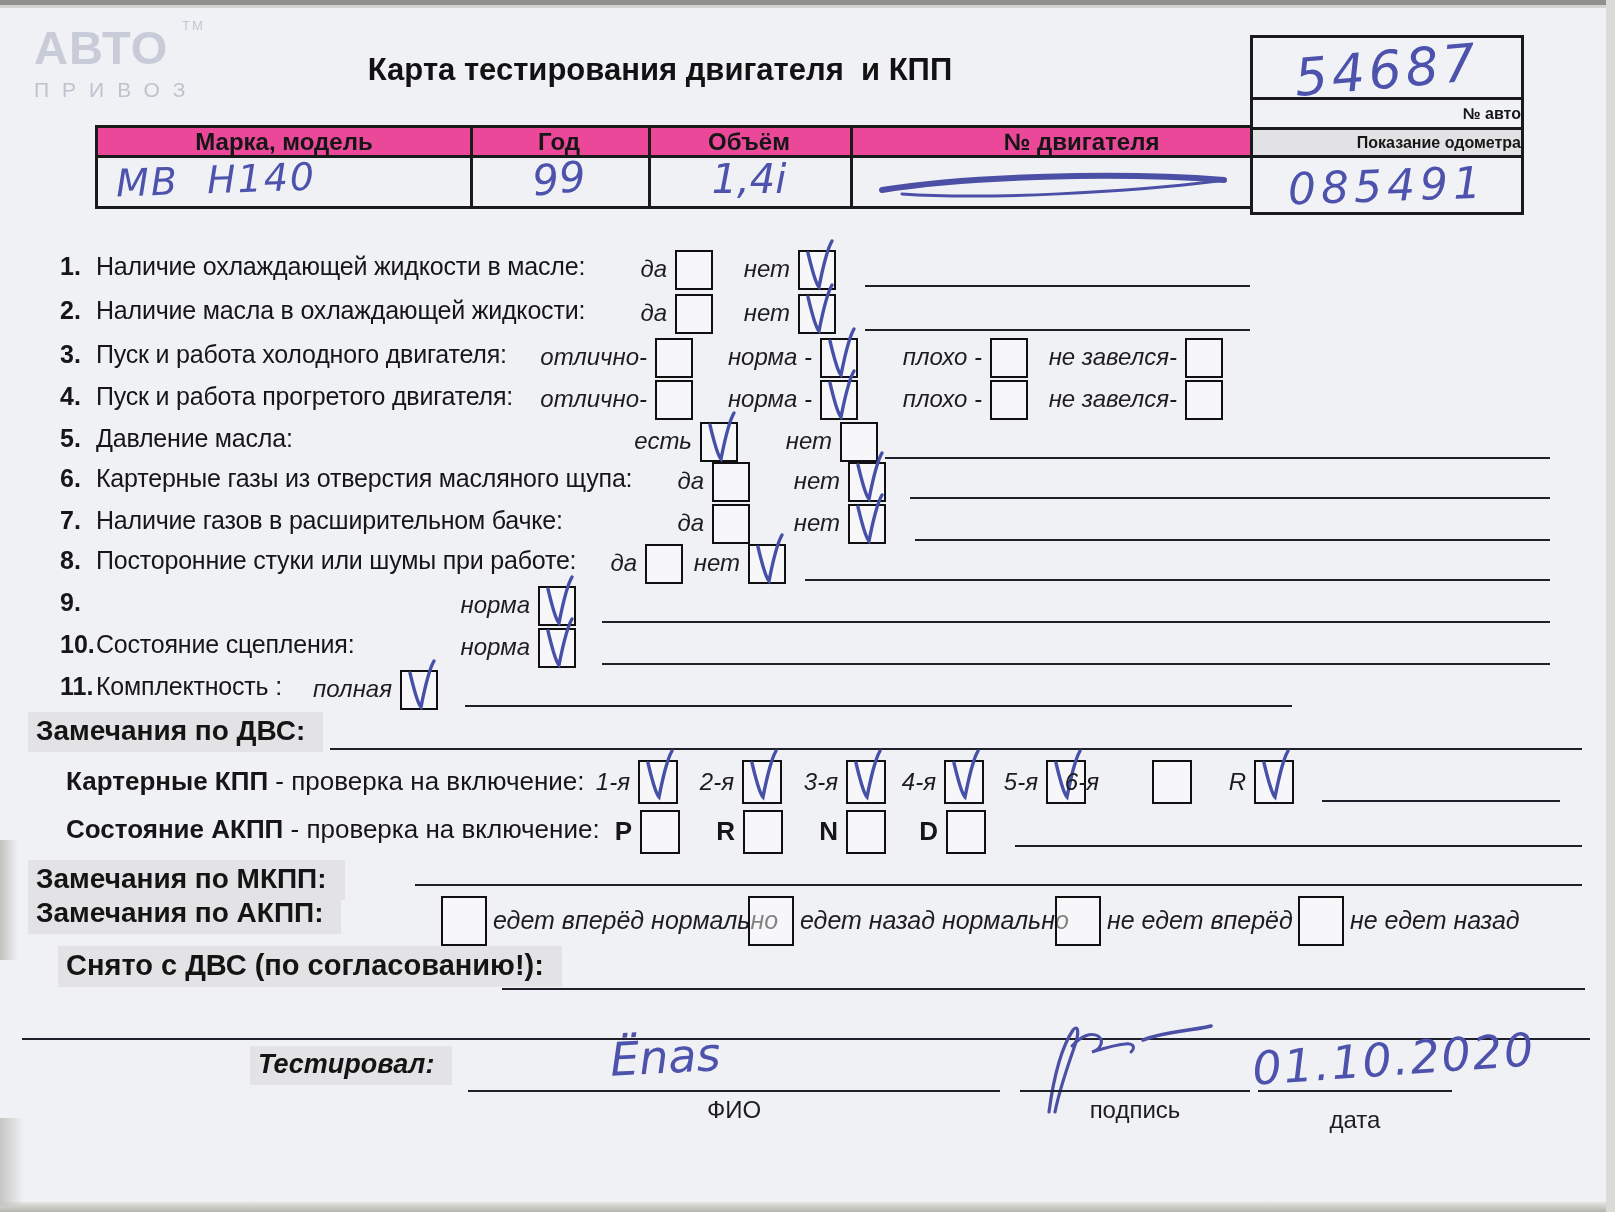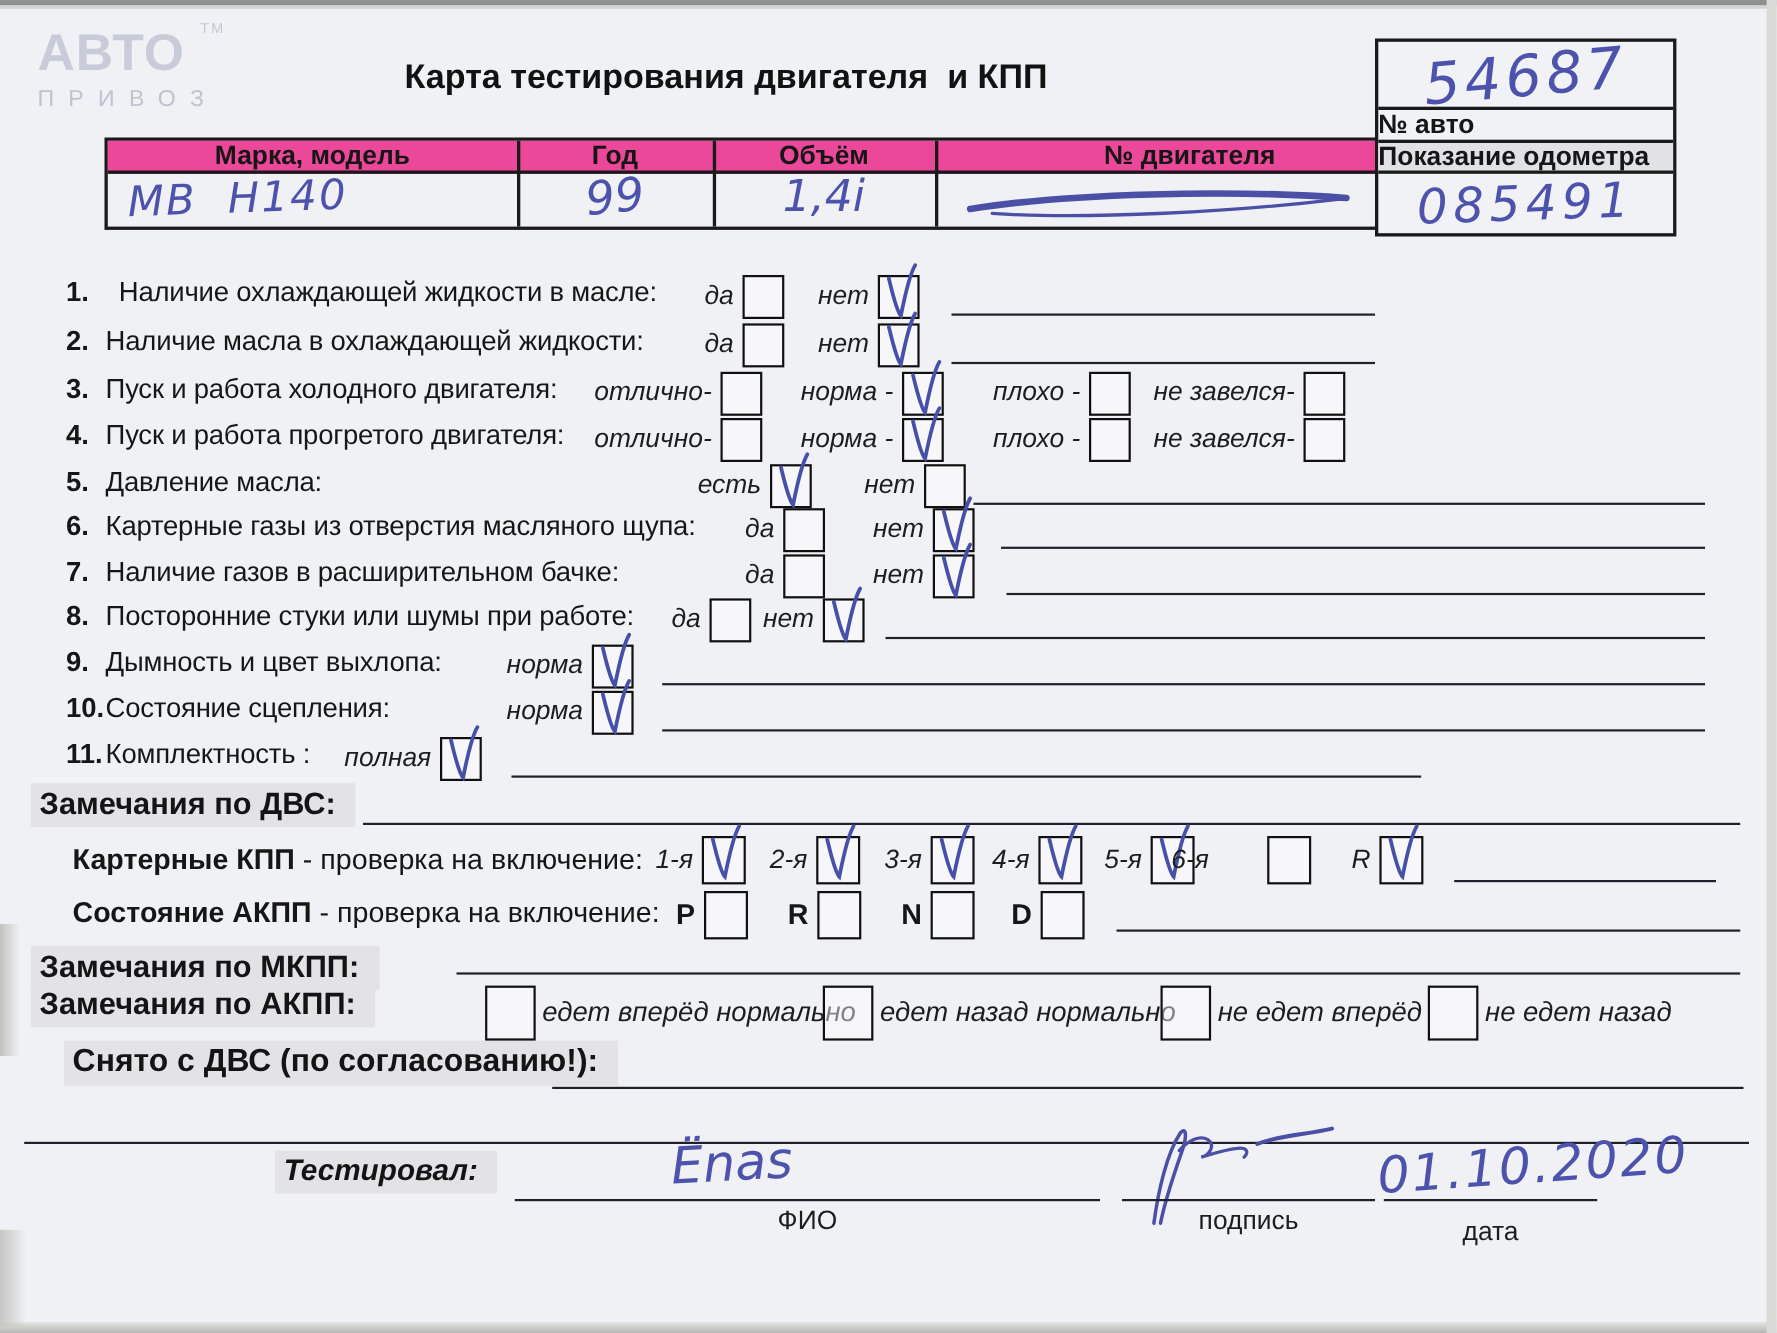--- a/index.html
+++ b/index.html
@@ -25,21 +25,21 @@
   .title{position:absolute;left:300px;top:52px;width:720px;text-align:center;
          font-weight:bold;font-size:31px;white-space:pre;color:#121212;}
   
   .vtable{position:absolute;left:95px;top:125px;width:1155px;height:78px;border:3px solid #1a1a1a;}
   .vhead{position:absolute;left:0;top:0;width:100%;height:27px;background:#ec4899;border-bottom:3px solid #1a1a1a;}
   .vcell{position:absolute;top:0;height:27px;line-height:27px;text-align:center;font-weight:bold;font-size:24px;}
   .vsep{position:absolute;top:0;width:3px;height:78px;background:#1a1a1a;}
   
   .idbox{position:absolute;left:1250px;top:35px;width:268px;border:3px solid #1a1a1a;background:#f1f2f5;}
   .idrow{position:relative;width:100%;}
-  .idlab{height:27px;line-height:27px;text-align:left;font-weight:bold;font-size:24px;border-top:3px solid #1a1a1a;}
+  .idlab{height:27px;line-height:27px;text-align:right;font-weight:bold;font-size:16px;border-top:3px solid #1a1a1a;padding-left:24px;}
   .idlab.shade{height:25px;line-height:25px;background:#e2e2e5;}
   
   .hw{position:absolute;color:#4d52ac;font-family:"DejaVu Sans",sans-serif;font-style:italic;white-space:pre;}
   
   .num{position:absolute;font-weight:bold;font-size:25px;}
   .ilabel{position:absolute;font-size:25px;letter-spacing:-0.2px;}
   .optlab{position:absolute;font-style:italic;font-size:24px;color:#1d1d1d;text-align:right;white-space:nowrap;}
   .glab{position:absolute;font-weight:bold;font-size:26px;text-align:right;white-space:nowrap;}
   .cbox{position:absolute;width:34px;height:36px;border:2.6px solid #101010;background:rgba(255,255,255,.45);}
   .cbox.big{width:36px;height:40px;}
@@ -137,21 +137,21 @@
   </svg>
   <div class="ln" style="left:1020px;top:1090px;width:230px;"></div>
   <div class="cap" style="left:1060px;top:1096px;">подпись</div>
 
   <div class="ln" style="left:1258px;top:1090px;width:194px;"></div>
   <div class="cap" style="left:1280px;top:1096px;margin-top:10px;">дата</div>
   <div class="hw" style="left:1252px;top:1032px;font-size:46px;letter-spacing:2px;transform:rotate(-4deg);">01.10.2020</div>
 
   <div class="specks"></div>
 <div class="num" style="left:60px;top:252px;">1.</div>
-    <div class="ilabel" style="left:108px;top:252px;">Наличие охлаждающей жидкости в масле:</div>
+    <div class="ilabel" style="left:96px;top:252px;">Наличие охлаждающей жидкости в масле:</div>
     <div class="optlab" style="left:435px;top:255px;width:232px;">да</div>
     <div class="cbox" style="left:675px;top:250px;"></div>
     <div class="optlab" style="left:558px;top:255px;width:232px;">нет</div>
     <div class="cbox" style="left:798px;top:250px;">
       <svg width="36" height="56" viewBox="0 0 36 56">
         <path d="M7 14 C10 26 14 44 18 48 C20 38 25 12 31 2" fill="none" stroke="#4650a8" stroke-width="3.4" stroke-linecap="round"></path>
       </svg>
     </div>
     <div class="ln" style="left:865px;top:285px;width:385px;"></div>
     <div class="num" style="left:60px;top:296px;">2.</div>
@@ -231,21 +231,20 @@
     <div class="optlab" style="left:405px;top:549px;width:232px;">да</div>
     <div class="cbox" style="left:645px;top:544px;"></div>
     <div class="optlab" style="left:508px;top:549px;width:232px;">нет</div>
     <div class="cbox" style="left:748px;top:544px;">
       <svg width="36" height="56" viewBox="0 0 36 56">
         <path d="M7 14 C10 26 14 44 18 48 C20 38 25 12 31 2" fill="none" stroke="#4650a8" stroke-width="3.4" stroke-linecap="round"></path>
       </svg>
     </div>
     <div class="ln" style="left:805px;top:579px;width:745px;"></div>
     <div class="num" style="left:60px;top:588px;">9.</div>
-    <div class="ilabel" style="left:96px;top:588px;">Дымность и цвет выхлопа:</div>
     <div class="optlab" style="left:298px;top:591px;width:232px;">норма</div>
     <div class="cbox" style="left:538px;top:586px;">
       <svg width="36" height="56" viewBox="0 0 36 56">
         <path d="M7 14 C10 26 14 44 18 48 C20 38 25 12 31 2" fill="none" stroke="#4650a8" stroke-width="3.4" stroke-linecap="round"></path>
       </svg>
     </div>
     <div class="ln" style="left:602px;top:621px;width:948px;"></div>
     <div class="num" style="left:60px;top:630px;">10.</div>
     <div class="ilabel" style="left:96px;top:630px;">Состояние сцепления:</div>
     <div class="optlab" style="left:298px;top:633px;width:232px;">норма</div>

